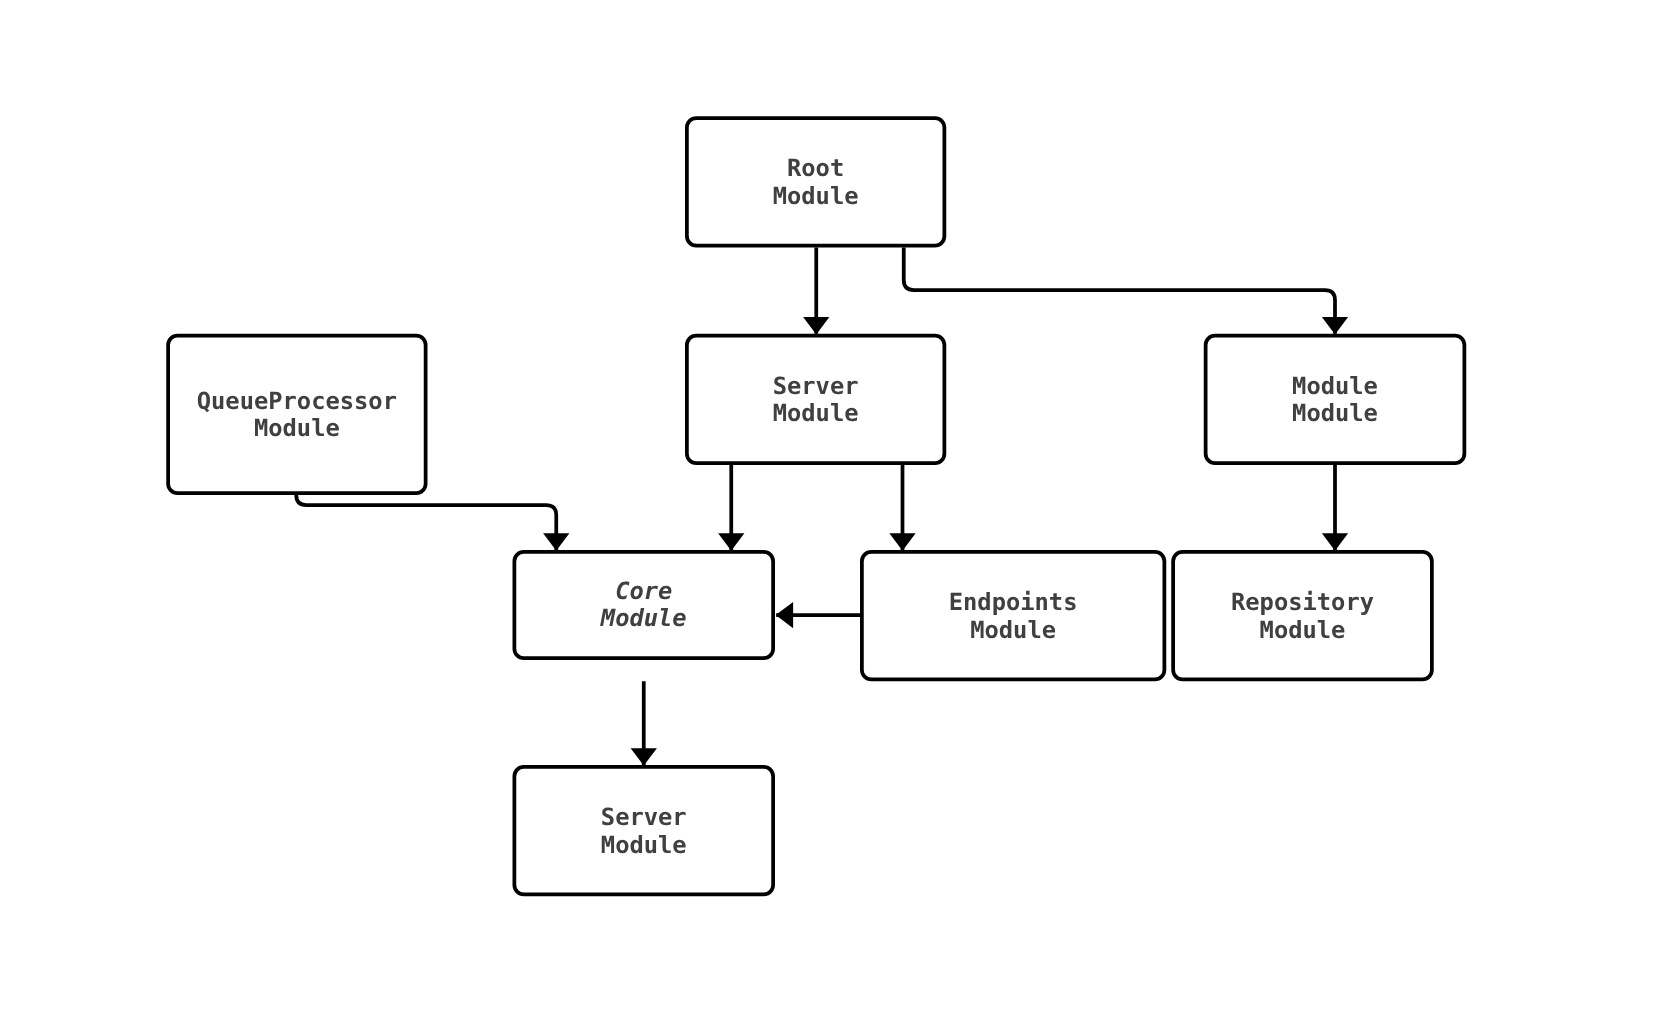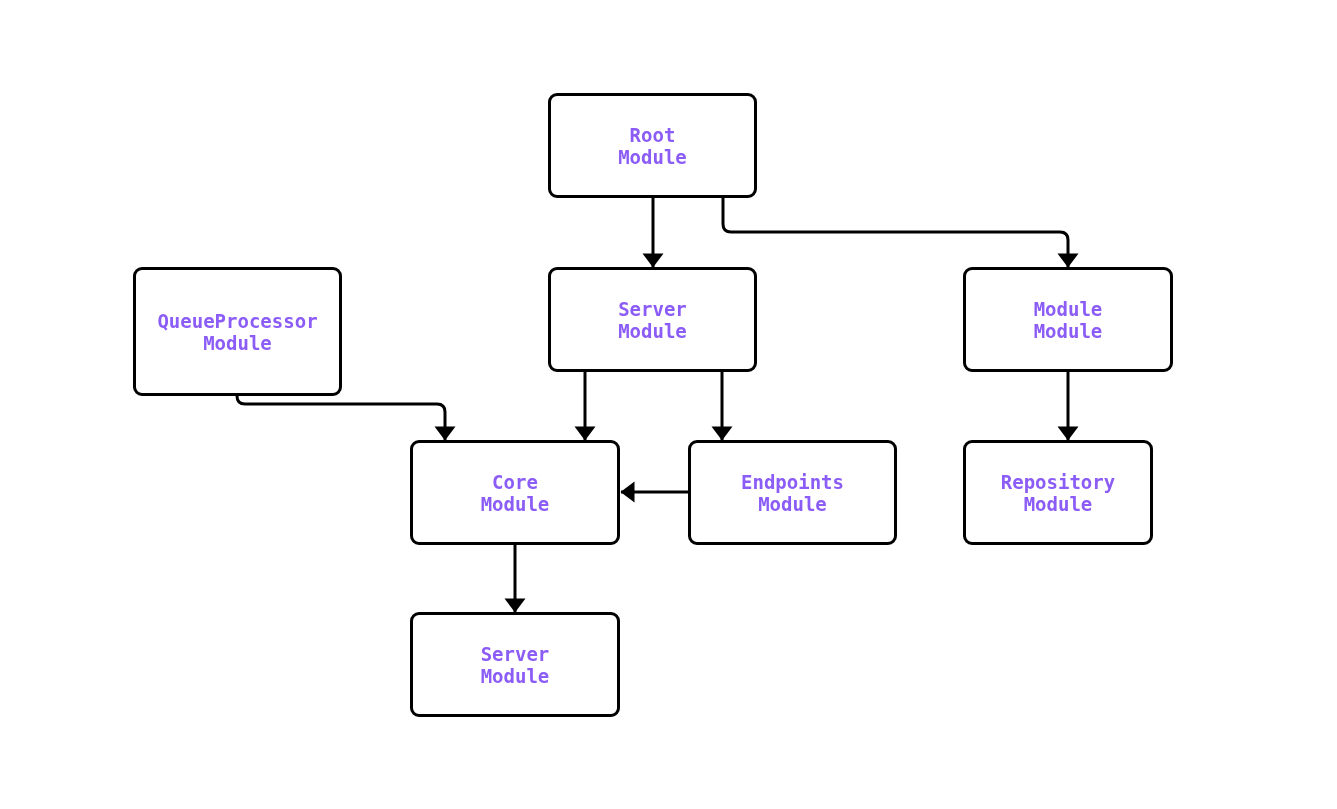--- a/index.html
+++ b/index.html
@@ -32,31 +32,31 @@
     border: 3px solid #000000;
     border-radius: 9px;
     display: flex;
     flex-direction: column;
     align-items: center;
     justify-content: center;
     text-align: center;
     font-weight: 700;
     font-size: 19px;
     line-height: 22px;
-    color: #8b5cf6;
+    color: #404040;
     white-space: nowrap;
   }
   
   .n-root        { left: 548px; top:  93px; width: 209px; height: 105px; }
   .n-queueproc   { left: 133px; top: 267px; width: 209px; height: 129px; }
   .n-server      { left: 548px; top: 267px; width: 209px; height: 105px; }
   .n-global      { left: 963px; top: 267px; width: 210px; height: 105px; }
-  .n-core        { left: 410px; top: 440px; width: 210px; height: 105px; }
-  .n-endpoints   { left: 688px; top: 440px; width: 209px; height: 105px; }
-  .n-repository  { left: 963px; top: 440px; width: 190px; height: 105px; text-align: center; }
+  .n-core        { left: 410px; top: 440px; width: 210px; height: 88px; font-style: italic; }
+  .n-endpoints   { left: 688px; top: 440px; width: 245px; height: 105px; }
+  .n-repository  { left: 937px; top: 440px; width: 210px; height: 105px; text-align: center; }
   .n-queue       { left: 410px; top: 612px; width: 210px; height: 105px; }
 </style>
 </head>
 <body>
 
 <div class="canvas">
 
   <svg class="edge-layer" width="1337" height="809" viewBox="0 0 1337 809">
     <defs>
       <marker id="arrowhead" markerUnits="userSpaceOnUse" markerWidth="15" markerHeight="24" viewBox="0 0 15 24" refX="14" refY="12" orient="auto">

